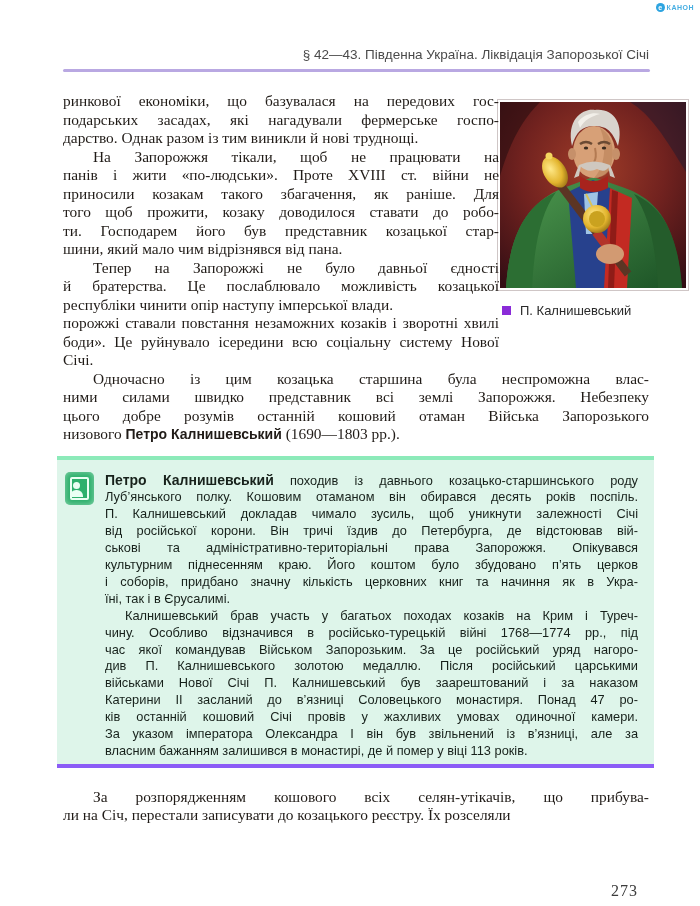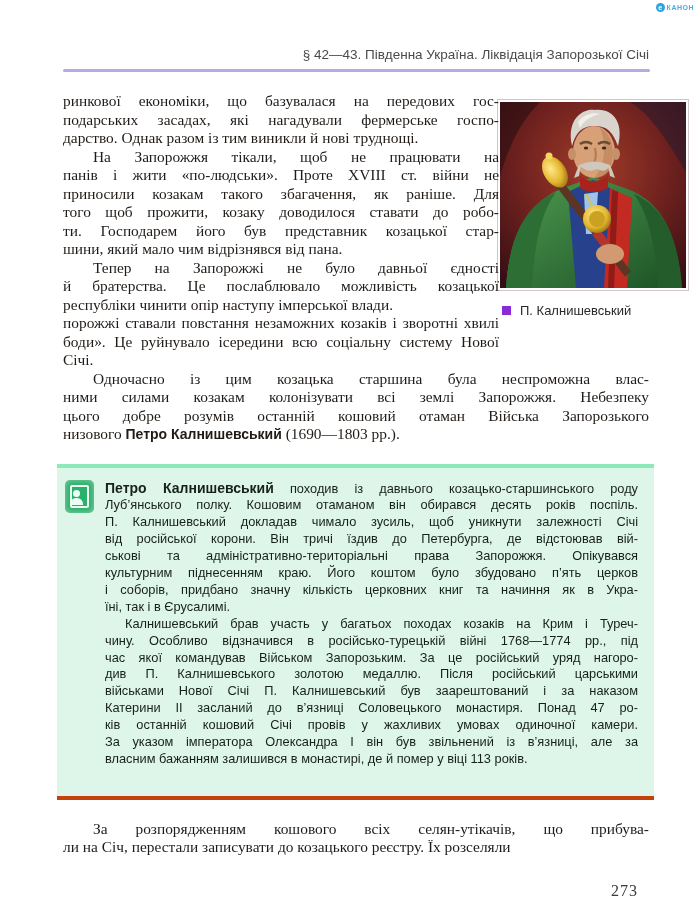--- a/index.html
+++ b/index.html
@@ -34,23 +34,23 @@
   .portrait{position:absolute; top:99px; left:497px; width:176px;}
   .portrait-frame{
     background:#fff; border:1px solid #cfc6c6; padding:2px; width:186px; height:186px;
   }
   .portrait-frame svg{display:block;}
   .caption{display:flex; align-items:center; margin-top:12px; padding-left:5px;}
   .caption-bullet{width:9px;height:9px;background:#8a2bd8;margin-right:9px;flex:0 0 auto;}
   .caption-text{font:13px "Liberation Sans","DejaVu Sans",sans-serif;color:#2a2a2a;}
   
   .infobox{
-    clear:both; position:relative; margin:20px 0 0 -6px; width:597px; box-sizing:border-box;
-    background:#def5ea; border-top:4px solid #8ceab9; border-bottom:4px solid #c2410c;
-    padding:12px 16px 28px 48px;
+    clear:both; position:relative; margin:12px 0 0 -6px; width:597px; box-sizing:border-box;
+    background:#def5ea; border-top:4px solid #8ceab9; border-bottom:4px solid #8b5cf6;
+    padding:12px 16px 4px 48px;
     font-family:"Liberation Sans","DejaVu Sans",sans-serif;
     font-size:12.8px; line-height:16.9px; color:#17211b;
   }
   .infobox .line{text-align:justify; text-align-last:justify;}
   .infobox .line.last{text-align-last:left;}
   .infobox .line.ind{text-indent:20px;}
   .infobox .para{margin:0;}
   
   .bio-icon{position:absolute; left:8px; top:12px; width:29px; height:33px;
     background:#2db06c; border-radius:5px; box-shadow:inset 0 0 6px rgba(255,255,255,.45);}
@@ -170,21 +170,21 @@
         <div class="line ind">Тепер на Запорожжі не було давньої єдності</div>
         <div class="line">й братерства. Це послаблювало можливість козацької</div>
         <div class="line last">республіки чинити опір наступу імперської влади.</div>
       </div>
     <div class="para">
         <div class="line">порожжі ставали повстання незаможних козаків і зворотні хвилі</div>
         <div class="line last">боди». Це руйнувало ісередини всю соціальну систему Нової Січі.</div>
       </div>
     <div class="para">
         <div class="line ind">Одночасно із цим козацька старшина була неспроможна влас-</div>
-        <div class="line">ними силами козакам колонізувати всі землі Запорожжя. Небезпеку</div>
+        <div class="line">ними силами швидко представник всі землі Запорожжя. Небезпеку</div>
         <div class="line">цього добре розумів останній кошовий отаман Війська Запорозького</div>
         <div class="line last">низового <b>Петро Калнишевський</b> (1690—1803 рр.).</div>
       </div>
 
     <div class="infobox">
       <div class="bio-icon">
         <div class="bio-frame"></div>
         <div class="bio-head"></div>
         <div class="bio-body"></div>
       </div>

